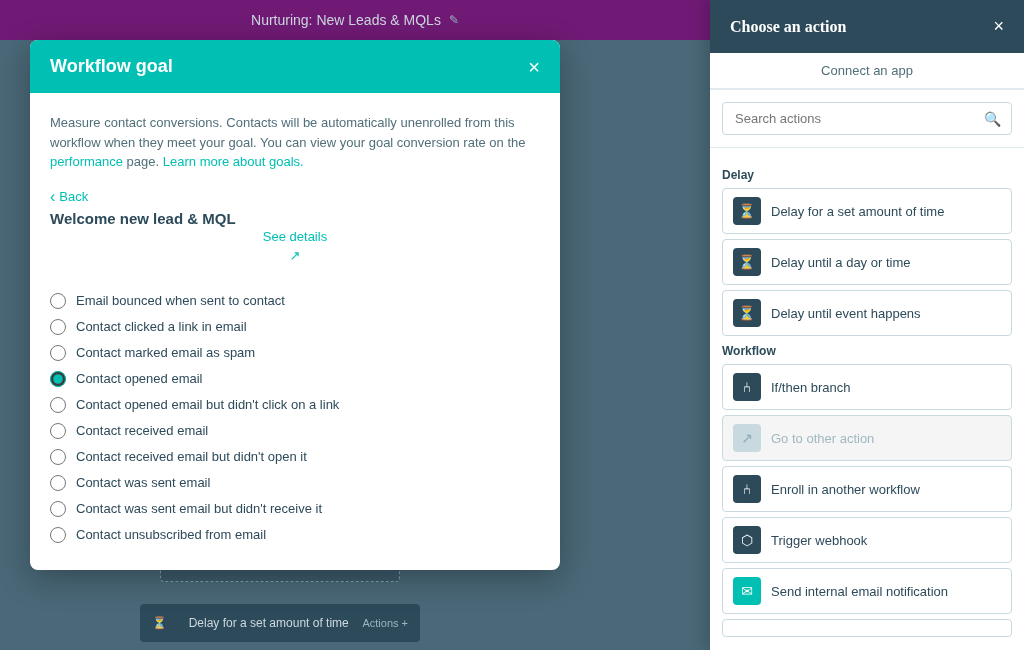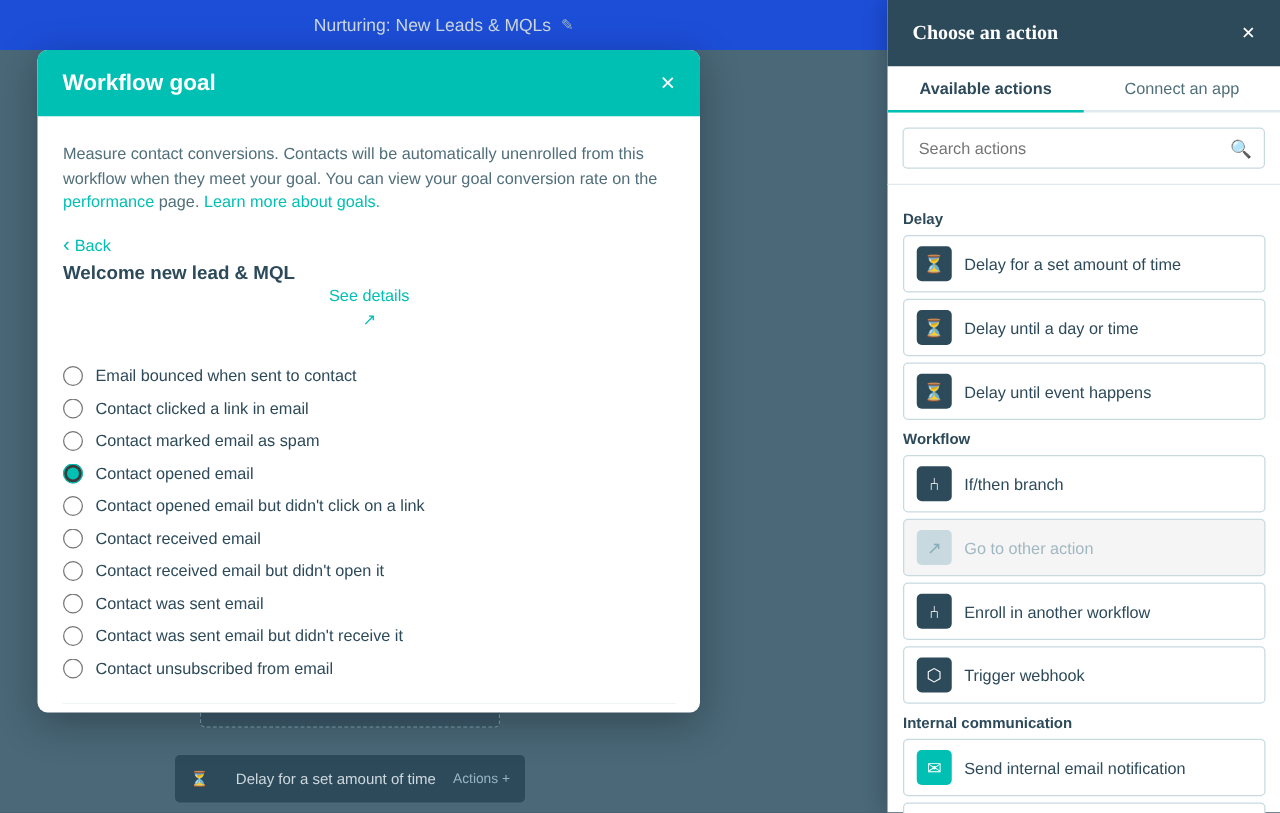--- a/index.html
+++ b/index.html
@@ -21,21 +21,21 @@
       height: 650px;
       background: #4a6878;
     }
 
     
     .top-bar {
       position: absolute;
       top: 0; left: 0;
       width: 710px;
       height: 40px;
-      background: #1d4ed8;
+      background: #701a75;
       display: flex;
       align-items: center;
       justify-content: center;
       color: #cdd8df;
       font-size: 14px;
       gap: 8px;
     }
     .top-bar .edit-icon {
       color: #9ab5c2;
       font-size: 12px;
@@ -438,21 +438,20 @@
   </div>
 </div>
 
 <div class="right-panel">
   <div class="right-panel-header">
     <h2>Choose an action</h2>
     <button class="panel-close">×</button>
   </div>
 
   <div class="panel-tabs" id="panel-tabs">
-      <button class="panel-tab active">Available actions</button>
       <button class="panel-tab">Connect an app</button>
     </div>
 
   <div class="search-box">
     <input type="text" id="search-input" placeholder="Search actions" style="">
     <span class="search-icon">🔍</span>
   </div>
 
   <div class="actions-list" id="actions-list">
       <div class="section-label">Delay</div>
@@ -478,20 +477,19 @@
         <span>Go to other action</span>
       </div>
       <div class="action-item">
         <div class="action-icon workflow-color">⑃</div>
         <span>Enroll in another workflow</span>
       </div>
       <div class="action-item">
         <div class="action-icon workflow-color">⬡</div>
         <span>Trigger webhook</span>
       </div>
-      <div class="section-label">Internal communication</div>
       <div class="action-item">
         <div class="action-icon comm-color">✉</div>
         <span>Send internal email notification</span>
       </div>
       <div class="action-item"></div>
     </div>
 </div>
 
 </body></html>

